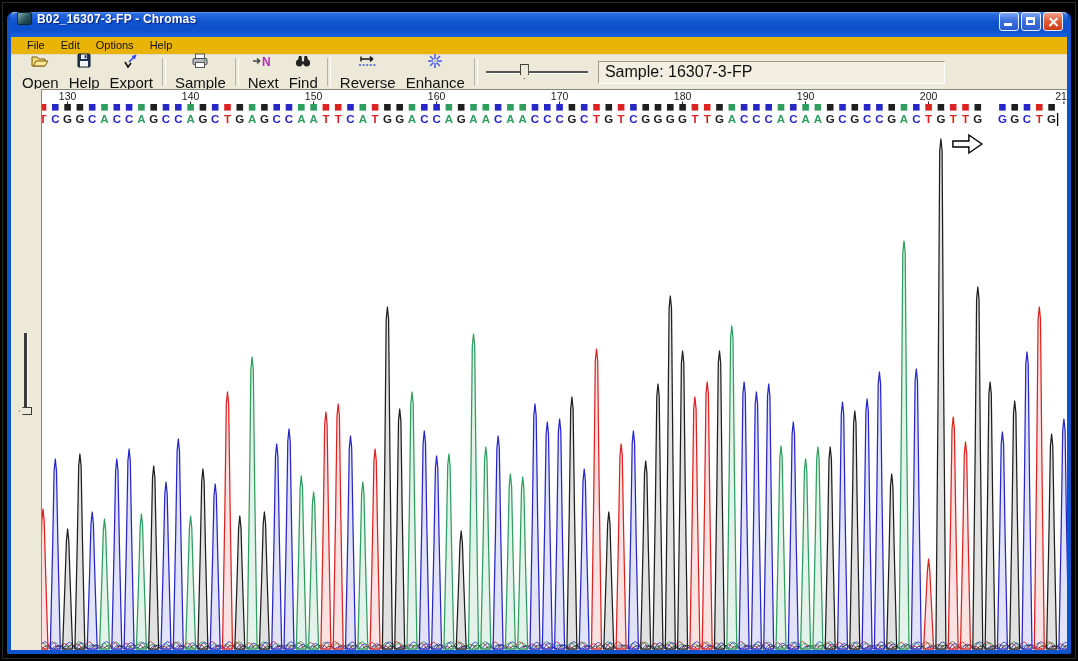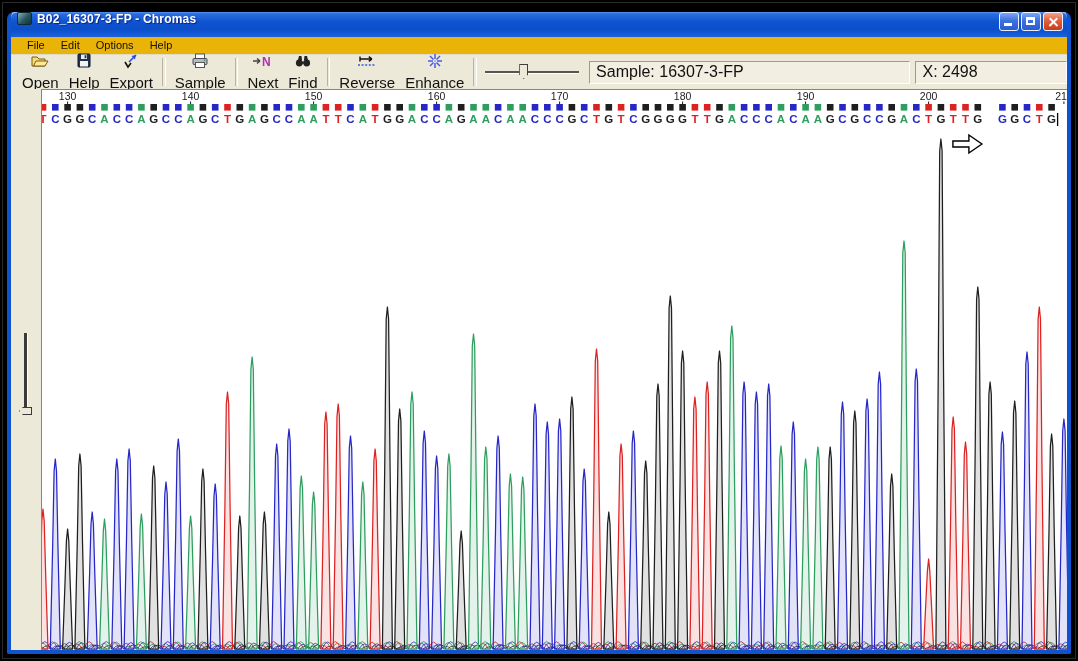--- a/index.html
+++ b/index.html
@@ -188,21 +188,20 @@
           </svg>
       </span>
       <span class="tb-label">Enhance</span>
     </div>
     <div class="tb-sep"></div>
     <div class="tb-slider">
       <div class="groove"></div>
       <div class="thumb"></div>
     </div>
     <div class="tb-field field-sample">Sample: 16307-3-FP</div>
-    <div class="tb-field field-x">X: 2498</div>
   </div>
 
   <div class="content">
     <div class="left-strip">
       <div class="vslider-track"></div>
       <div class="vslider-thumb"></div>
     </div>
     <div class="trace-canvas">
       <svg width="1026" height="565" viewBox="0 0 1026 565">
           <g>

